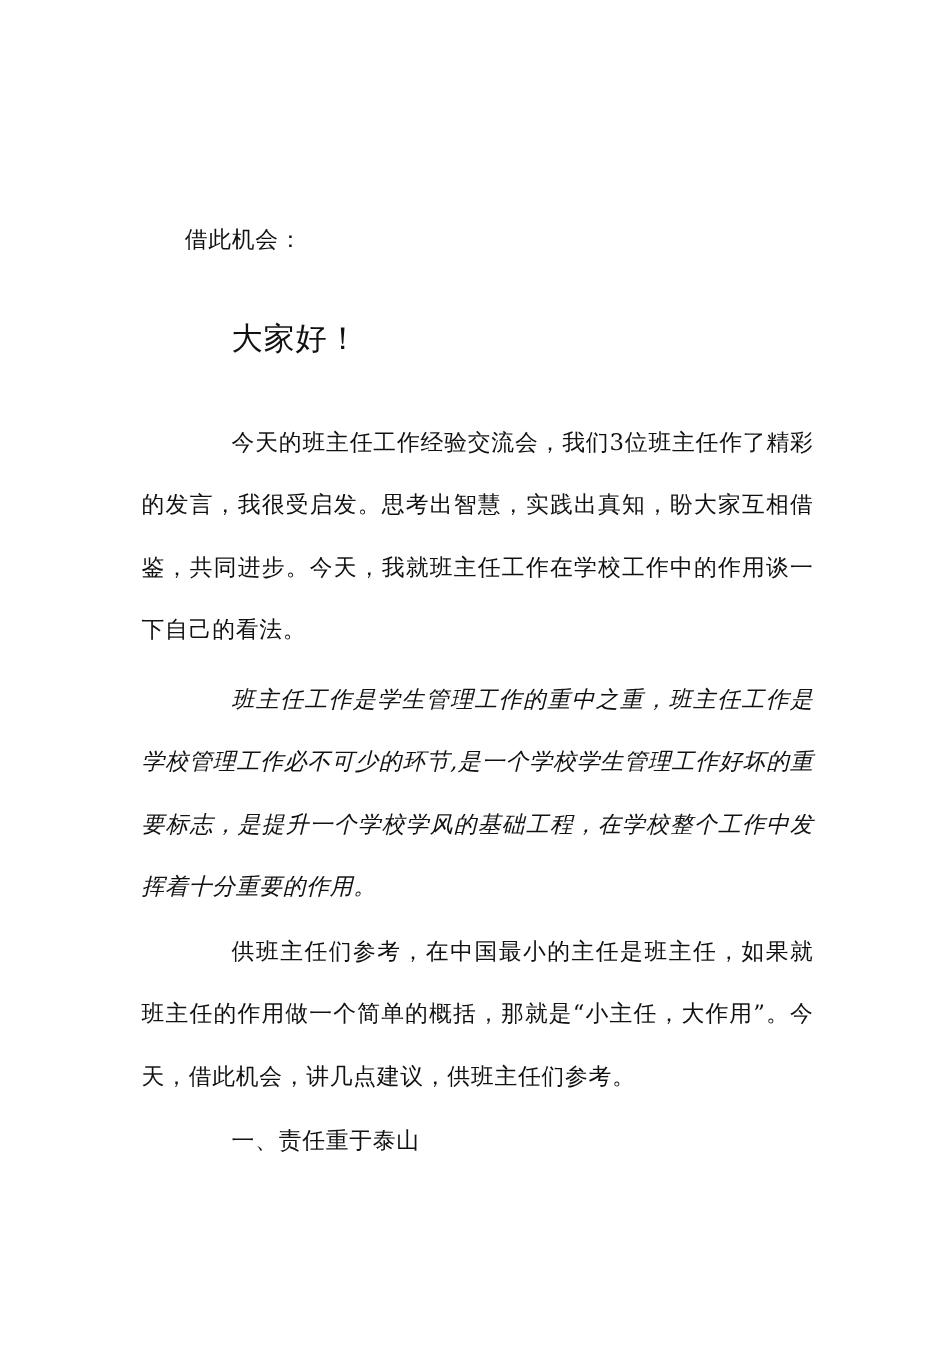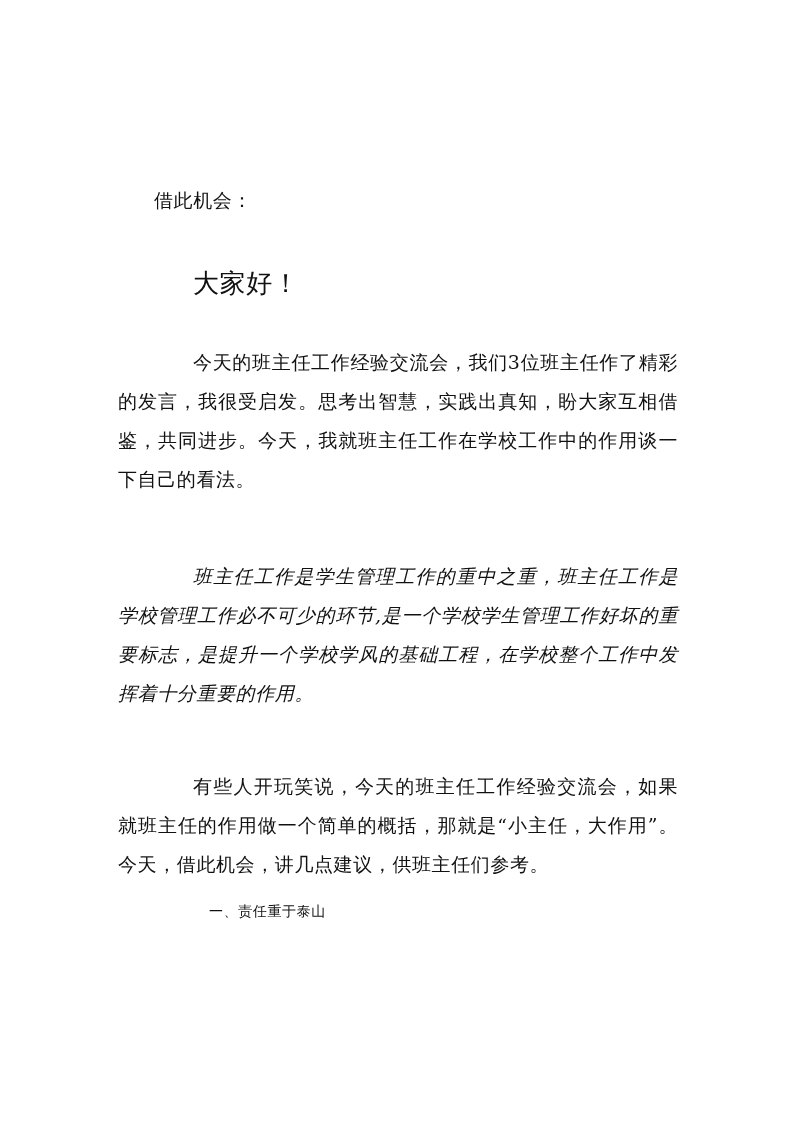--- a/index.html
+++ b/index.html
@@ -10,21 +10,21 @@
     body {
       width: 793px;
       height: 1122px;
       position: relative;
       overflow: hidden;
       font-family: "DejaVu Serif", "Liberation Serif", serif;
       color: #111111;
     }
     .para {
       font-size: 19px;
-      line-height: 39px;
+      line-height: 52px;
       margin: 0;
       text-align: justify;
       text-align-last: left;
       letter-spacing: 0.6px;
       word-break: break-all;
     }
     .indent {
       text-indent: 75px;
     }
     .salutation {
@@ -42,30 +42,29 @@
       font-size: 26px;
       line-height: 30px;
       letter-spacing: 0.6px;
     }
     .p1 { position: absolute; left: 118px; top: 343px; width: 560px; }
     .p2 { position: absolute; left: 118px; top: 557px; width: 560px; font-style: italic; }
     .p3 { position: absolute; left: 118px; top: 767px; width: 560px; }
     .heading1 {
       position: absolute;
       left: 193px;
-      top: 896px;
-      font-size: 14px;
+      top: 936px;
+      font-size: 19px;
       line-height: 30px;
       letter-spacing: 0.6px;
-      margin-left: 16px;
     }
   </style>
 </head>
 <body>
 
 <div>
   <div class="salutation">借此机会：</div>
   <div class="greeting">大家好！</div>
   <p class="para indent p1">今天的班主任工作经验交流会，我们3位班主任作了精彩的发言，我很受启发。思考出智慧，实践出真知，盼大家互相借鉴，共同进步。今天，我就班主任工作在学校工作中的作用谈一下自己的看法。</p>
   <p class="para indent p2">班主任工作是学生管理工作的重中之重，班主任工作是学校管理工作必不可少的环节,是一个学校学生管理工作好坏的重要标志，是提升一个学校学风的基础工程，在学校整个工作中发挥着十分重要的作用。</p>
-  <p class="para indent p3">有些人开玩笑说，今天的班主任工作经验交流会，如果就班主任的作用做一个简单的概括，那就是“小主任，大作用”。今天，借此机会，讲几点建议，供班主任们参考。</p>
+  <p class="para indent p3">供班主任们参考，在中国最小的主任是班主任，如果就班主任的作用做一个简单的概括，那就是“小主任，大作用”。今天，借此机会，讲几点建议，供班主任们参考。</p>
   <div class="heading1">一、责任重于泰山</div>
 </div>
 
 </body></html>

